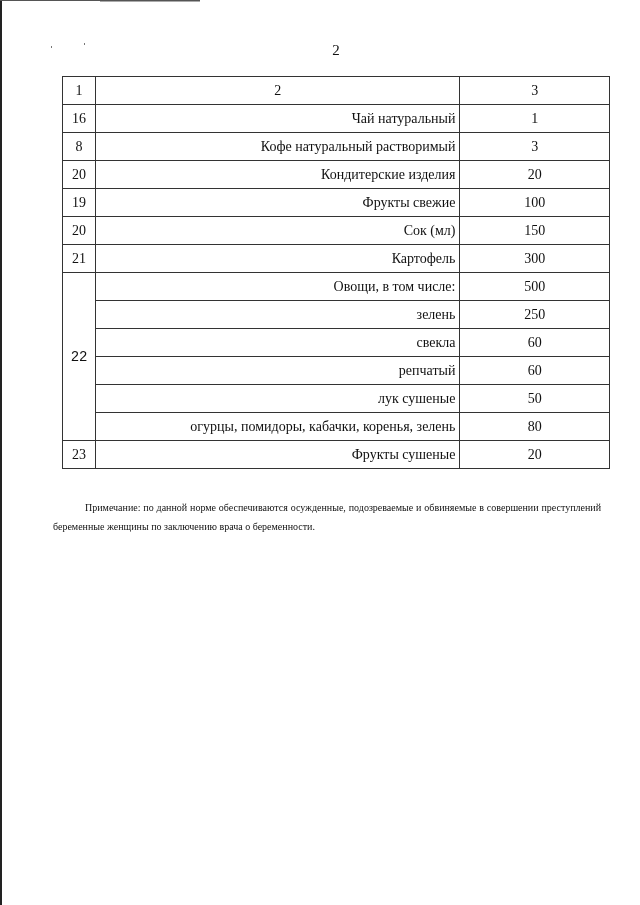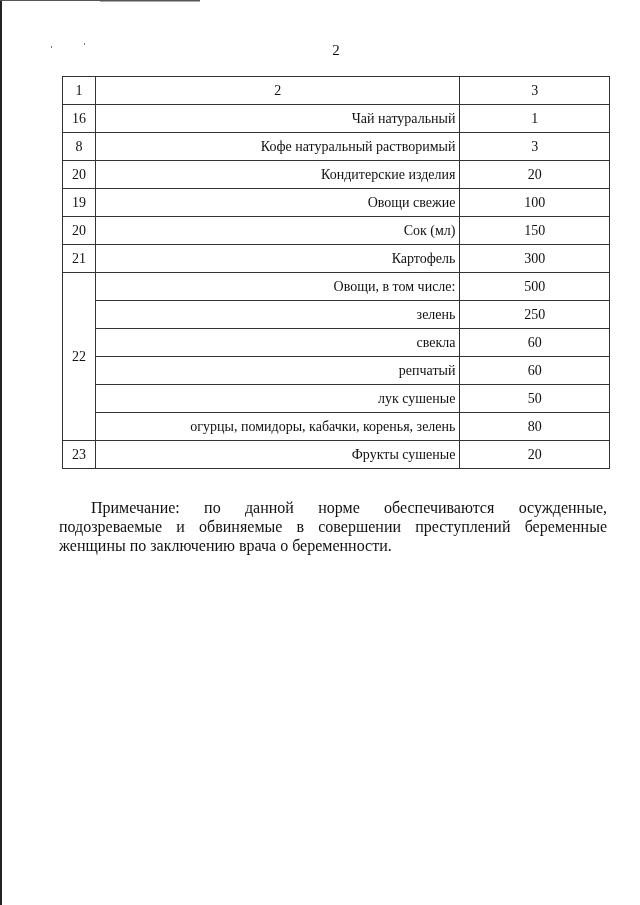--- a/index.html
+++ b/index.html
@@ -24,24 +24,24 @@
     table.norm {
       position: absolute; left: 62px; top: 76px;
       border-collapse: collapse; width: 548px; font-size: 14px;
     }
     table.norm td {
       border: 1px solid #333; height: 27px; padding: 0 4px; vertical-align: middle;
     }
     td.num { width: 24px; text-align: center; vertical-align: top; padding-top: 6px; height: 21px; }
     td.name { width: 354px; text-align: right; }
     td.qty { width: 140px; text-align: center; }
-    td.span-num { vertical-align: top; text-align: center; padding-top: 6px; }
+    td.span-num { vertical-align: top; text-align: center; padding-top: 6px; font-family: Liberation Mono, monospace; }
     .note {
-      position: absolute; left: 59px; top: 498px; width: 548px;
-      font-size: 16px; line-height: 19px; text-align: justify;
+      position: absolute; left: 53px; top: 498px; width: 548px;
+      font-size: 10px; line-height: 19px; text-align: justify;
     }
     .note .first { text-indent: 32px; }
   </style>
 </head>
 <body>
 
 <div class="page-edge-left"></div>
 <div class="page-edge-top"></div>
 <div class="page-edge-top2"></div>
 <div class="scan-dot" style="left:51px;top:46px;"></div>
@@ -66,21 +66,21 @@
       <td class="name">Кофе натуральный растворимый</td>
       <td class="qty">3</td>
     </tr>
     <tr>
       <td class="num">20</td>
       <td class="name">Кондитерские изделия</td>
       <td class="qty">20</td>
     </tr>
     <tr>
       <td class="num">19</td>
-      <td class="name">Овощи свежие</td>
+      <td class="name">Фрукты свежие</td>
       <td class="qty">100</td>
     </tr>
     <tr>
       <td class="num">20</td>
       <td class="name">Сок (мл)</td>
       <td class="qty">150</td>
     </tr>
     <tr>
       <td class="num">21</td>
       <td class="name">Картофель</td>

